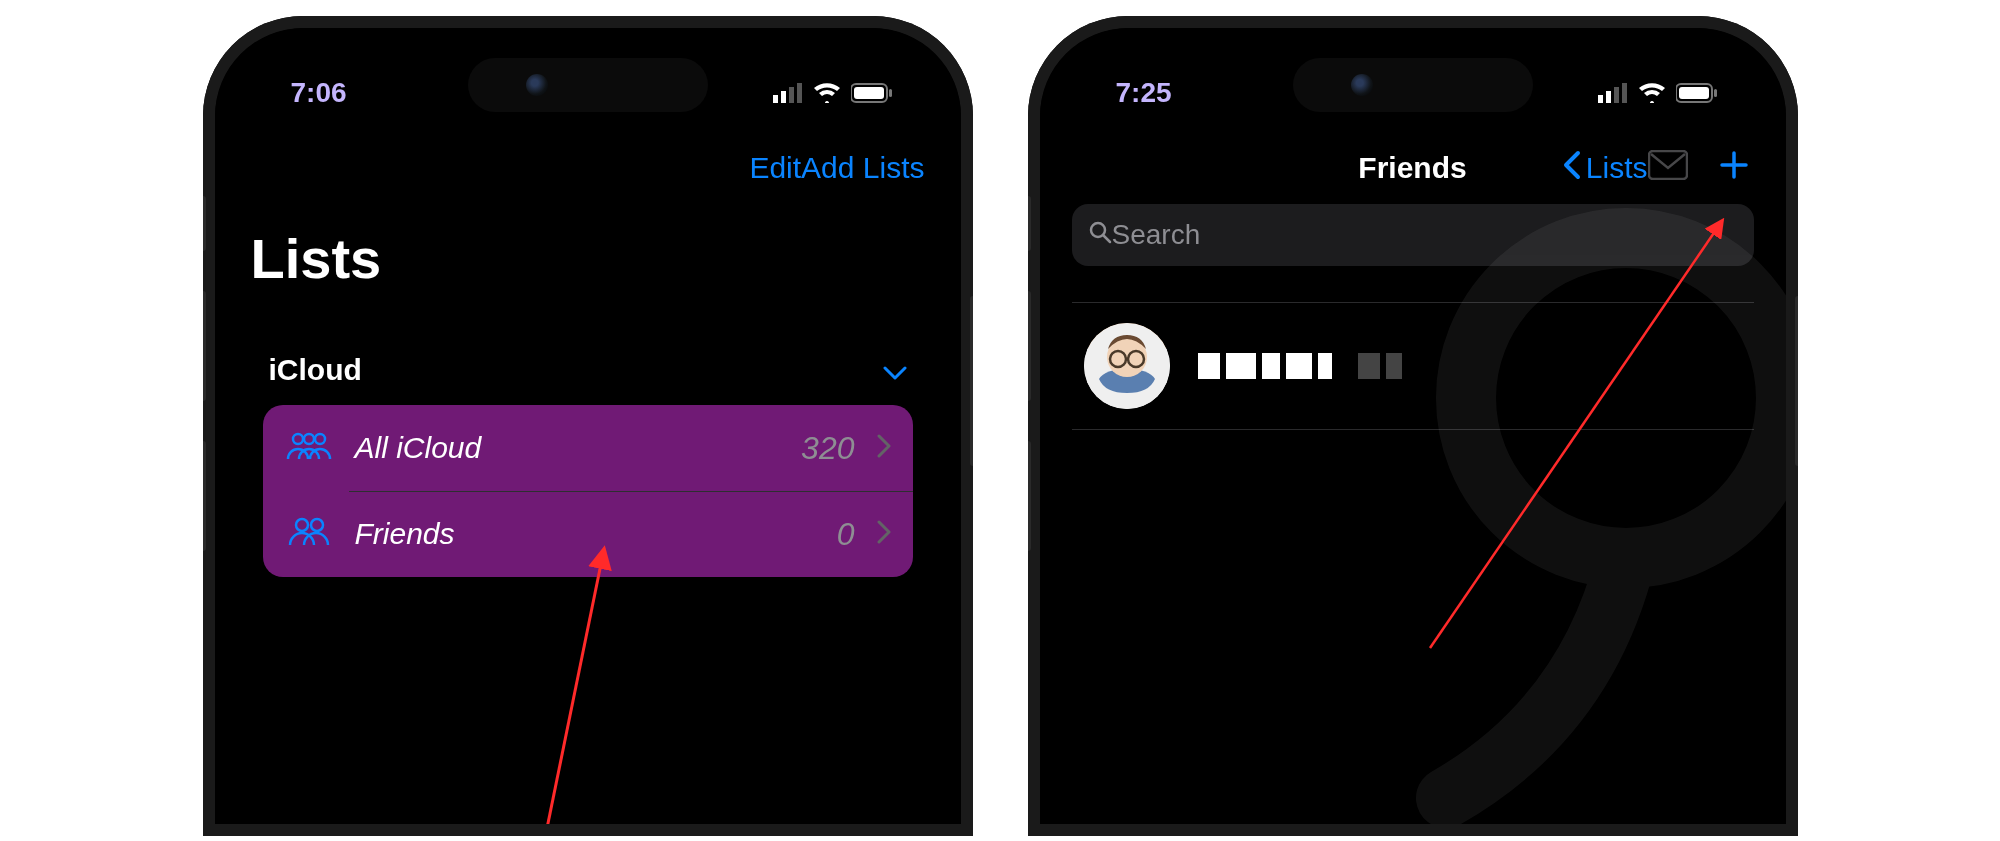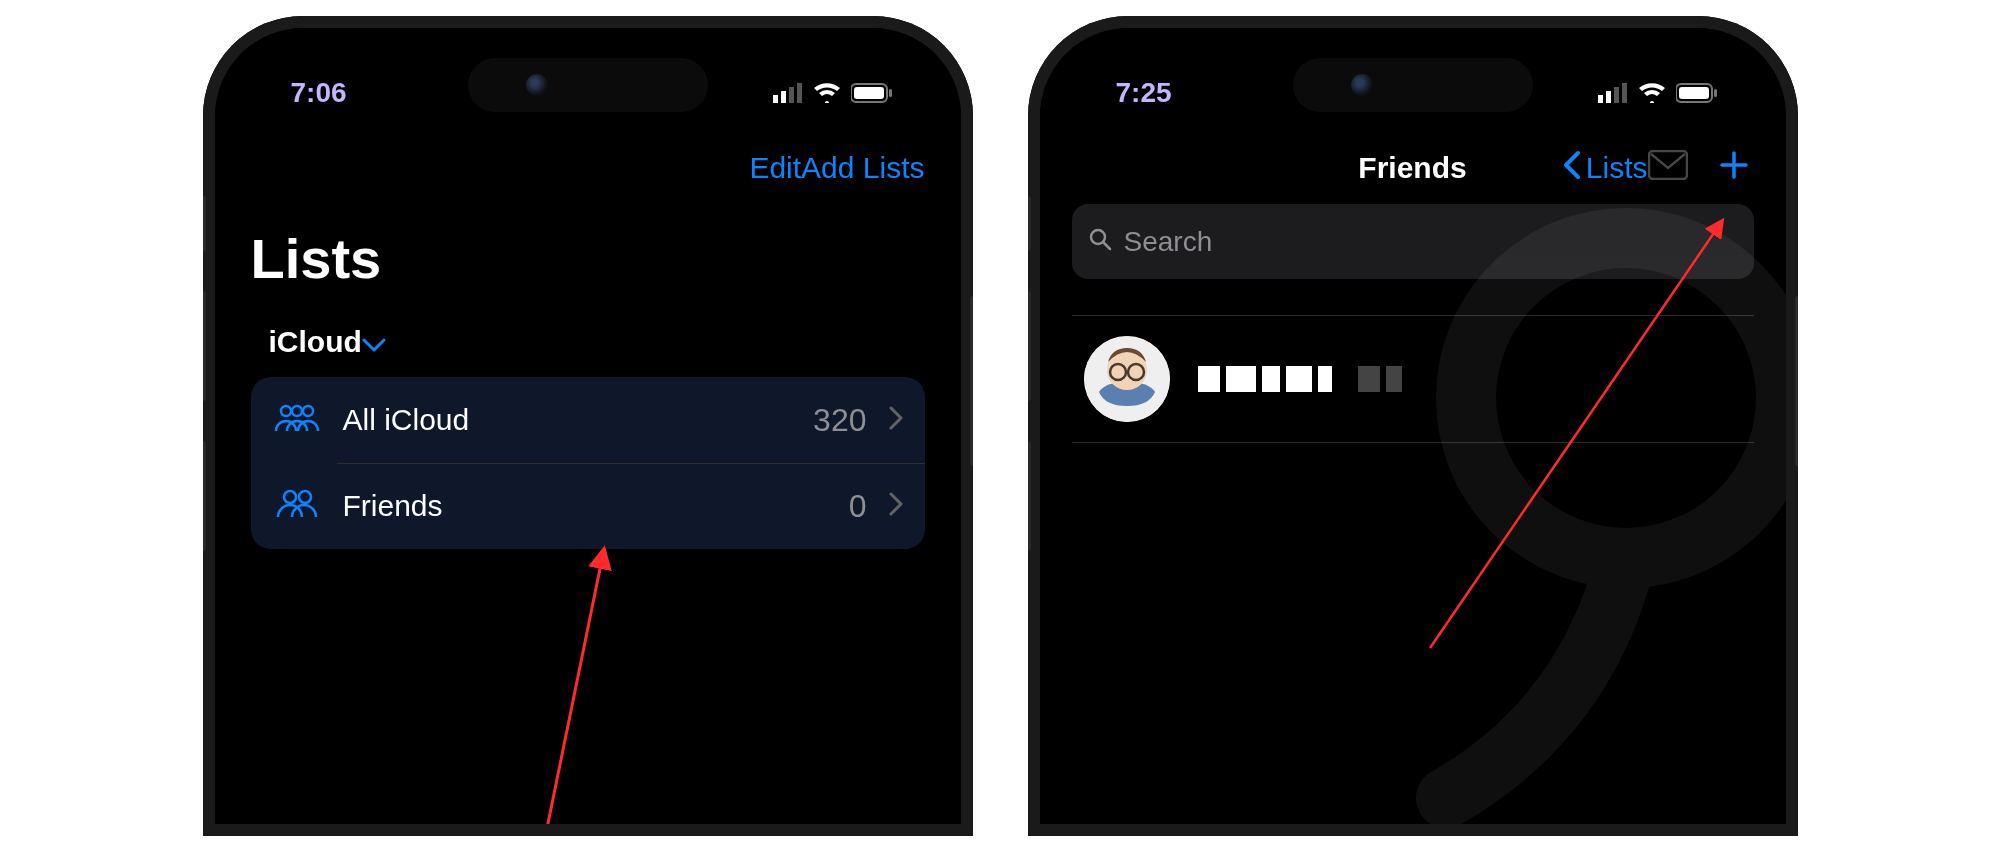--- a/index.html
+++ b/index.html
@@ -99,33 +99,35 @@
   }
   .nav-right { display:flex; align-items:center; gap:30px; }
   .large-title {
     color:#fff;
     font-size:56px;
     font-weight:700;
     padding: 28px 8px 28px 8px;
   }
   .section-header {
     display:flex;
-    justify-content:flex-start;
+    justify-content:space-between;
     align-items:center;
     padding: 6px 26px 18px 26px;
     color:#fff;
     font-size:30px;
     font-weight:600;
+    margin-top:28px;
   }
   .chevron-down { color:#0a84ff; }
   .list-card {
-    background:#0f172a;
+    background:#701a75;
     border-radius:20px;
-    margin: 0 8px;
+    margin: 0 20px;
     overflow:hidden;
+    font-style:italic;
   }
   .list-row {
     display:flex;
     align-items:center;
     gap:22px;
     padding: 24px 22px;
     position:relative;
   }
   .list-row + .list-row::before {
     content:"";
@@ -138,24 +140,24 @@
   }
   .row-label { flex:1; color:#fff; font-size:30px; }
   .row-count { color:#8e8e93; font-size:32px; }
   .chevron-right { color:#636366; }
   .icon-group { color:#0a84ff; flex-shrink:0; }
 
   .search-bar {
     background:#1c1c1e;
     border-radius:16px;
     margin: 6px 4px 0 4px;
-    height:75px;
+    height:62px;
     display:flex;
     align-items:center;
-    gap:12px;
+    gap:0;
     padding:0 16px;
     color:#8e8e93;
     font-size:28px;
   }
   .hr-thin { height:1px; background:#2a2a2c; margin: 36px 4px 0 4px; }
   .contact-row {
     display:flex;
     align-items:center;
     gap:28px;
     padding: 20px 8px 20px 12px;

